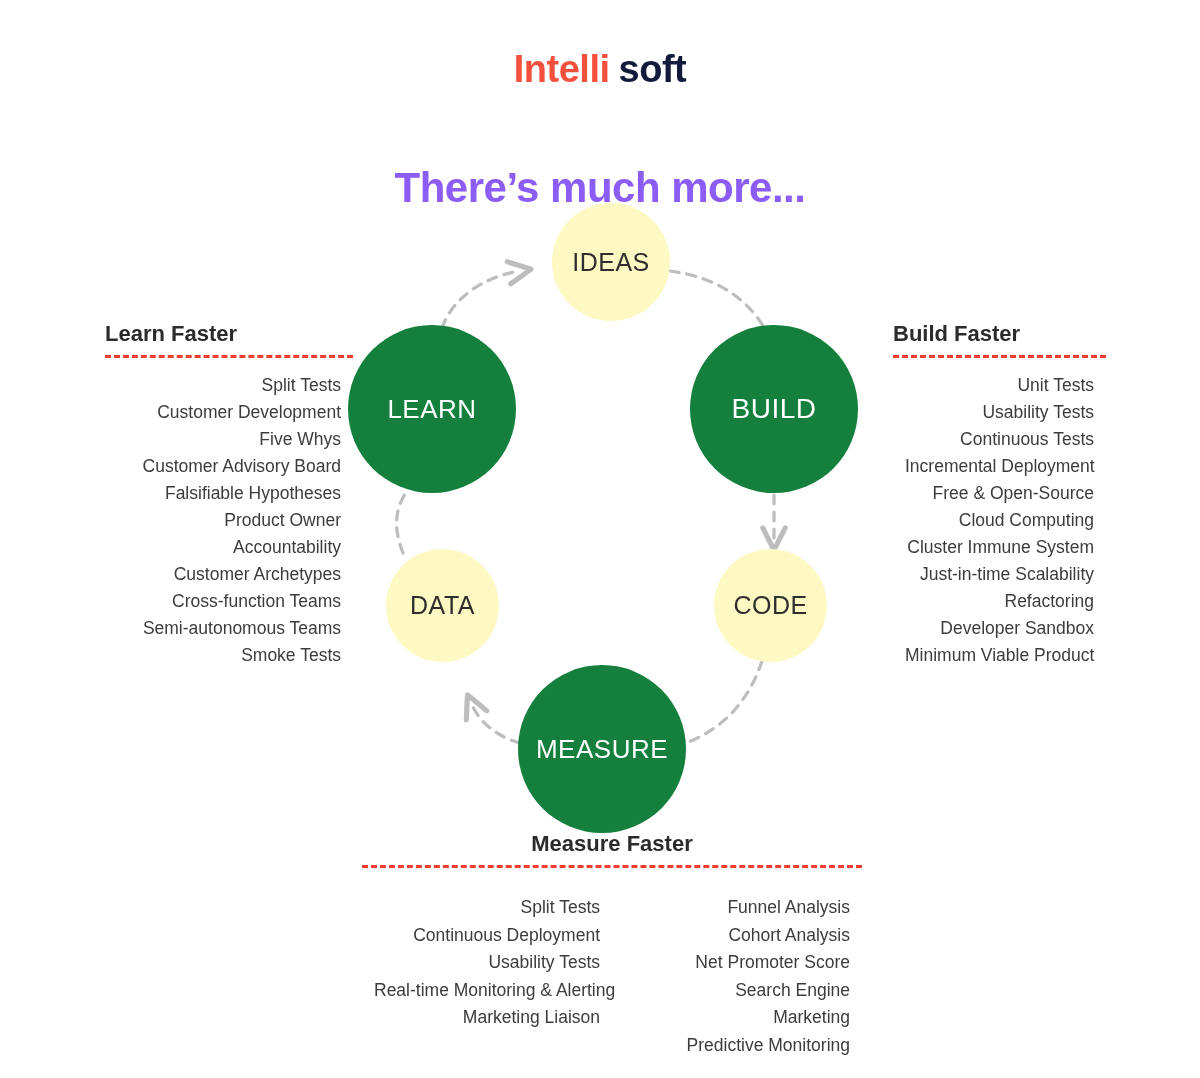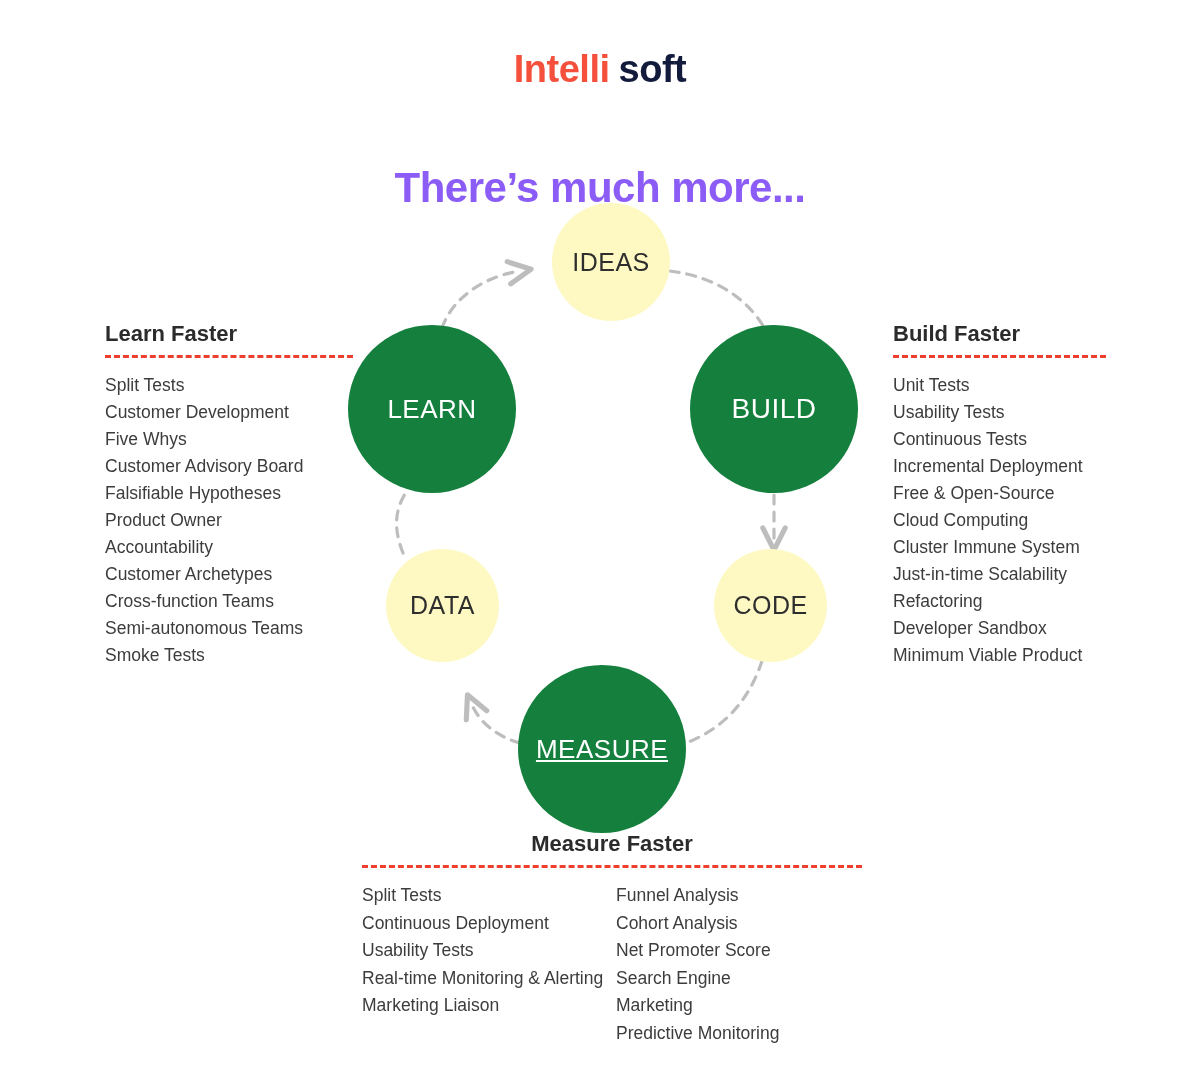--- a/index.html
+++ b/index.html
@@ -63,42 +63,43 @@
     box-sizing: border-box;
     font-weight: normal;
     letter-spacing: 0.5px;
   }
   .circle.gray  { background: #fef9c3; color: #2e2e2e; }
   .circle.red   { background: #15803d; color: #ffffff; }
 
   #c-ideas   { left: 222px; top: 8px;   width: 118px; height: 118px; font-size: 25px; }
   #c-build   { left: 360px; top: 130px; width: 168px; height: 168px; font-size: 28px; }
   #c-code    { left: 384px; top: 354px; width: 113px; height: 113px; font-size: 25px; }
-  #c-measure { left: 188px; top: 470px; width: 168px; height: 168px; font-size: 26px; text-decoration: underline; }
+  #c-measure { left: 188px; top: 470px; width: 168px; height: 168px; font-size: 26px; }
   #c-data    { left: 56px;  top: 354px; width: 113px; height: 113px; font-size: 25px; }
   #c-learn   { left: 18px;  top: 130px; width: 168px; height: 168px; font-size: 26px; }
 
   
   .panel { position: absolute; }
   .panel-title {
     font-size: 22px;
     font-weight: bold;
     color: #2b2b2b;
     margin: 0 0 9px 0;
     line-height: 1.1;
   }
   .rule {
     height: 0;
     border-top: 3px dashed #EE3E2E;
     margin-bottom: 14px;
   }
   .panel ul {
     list-style: none;
-    margin: 0;
+    margin: 12px;
     padding: 0;
+    text-align: right;
   }
   .panel li {
     font-size: 17.5px;
     line-height: 27px;
     color: #3c3c3c;
     white-space: nowrap;
   }
 
   #panel-learn { left: 105px; top: 322px; width: 248px; }
   #panel-build { left: 893px; top: 322px; width: 213px; }

